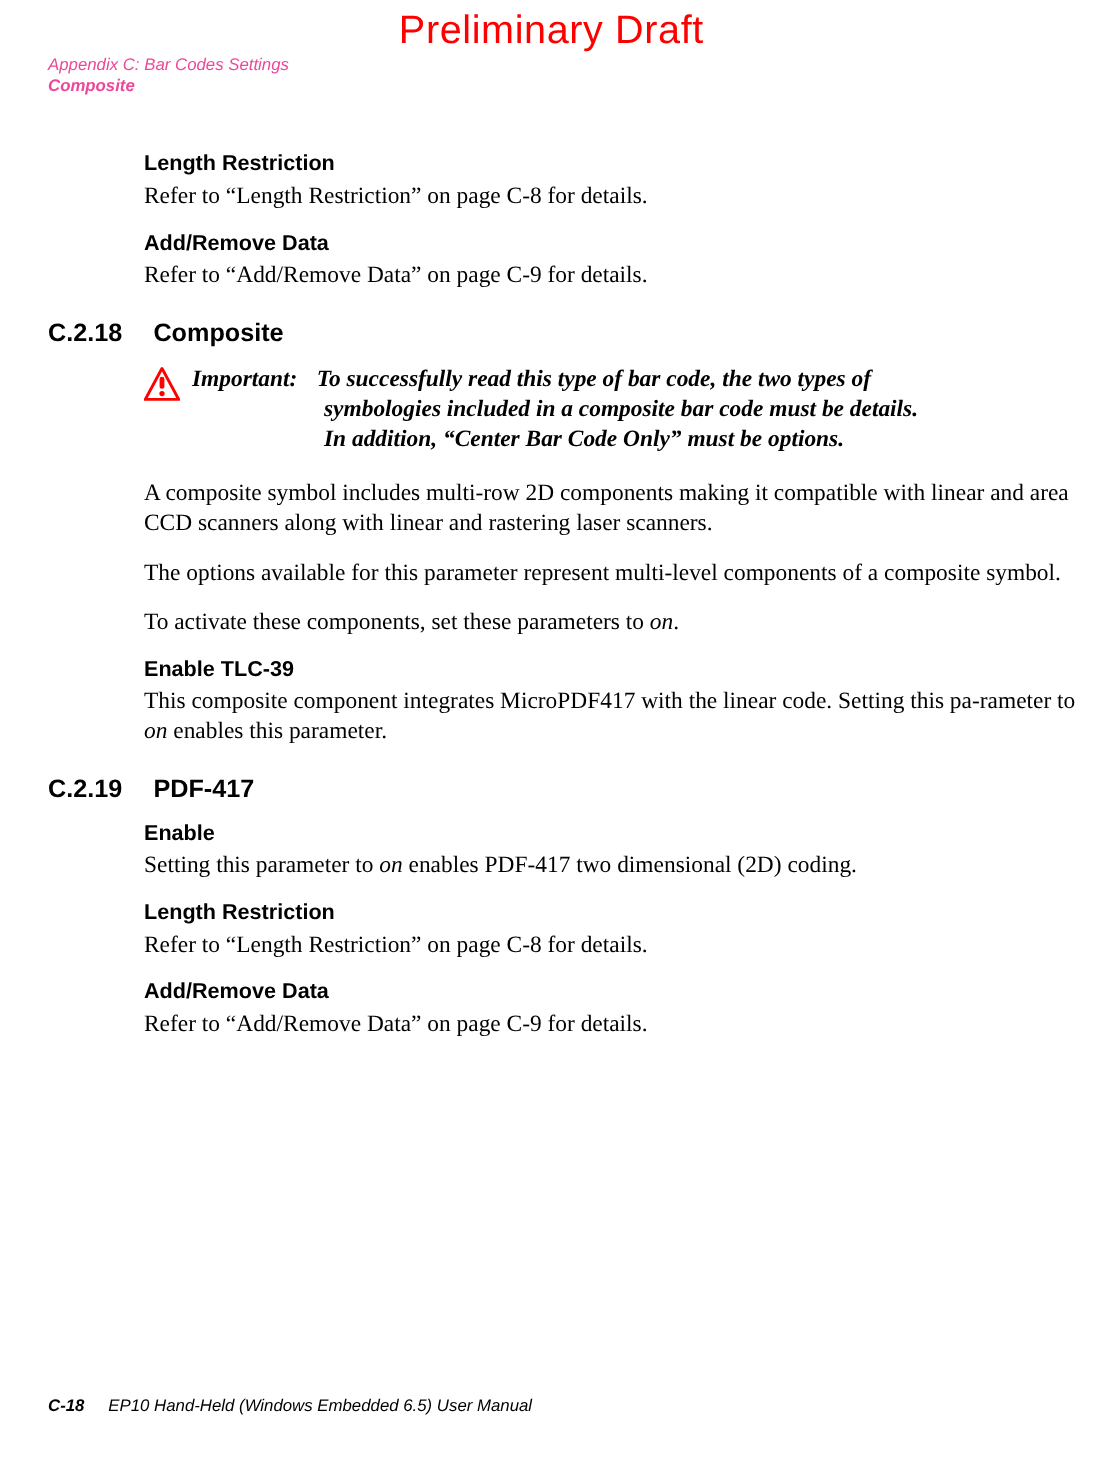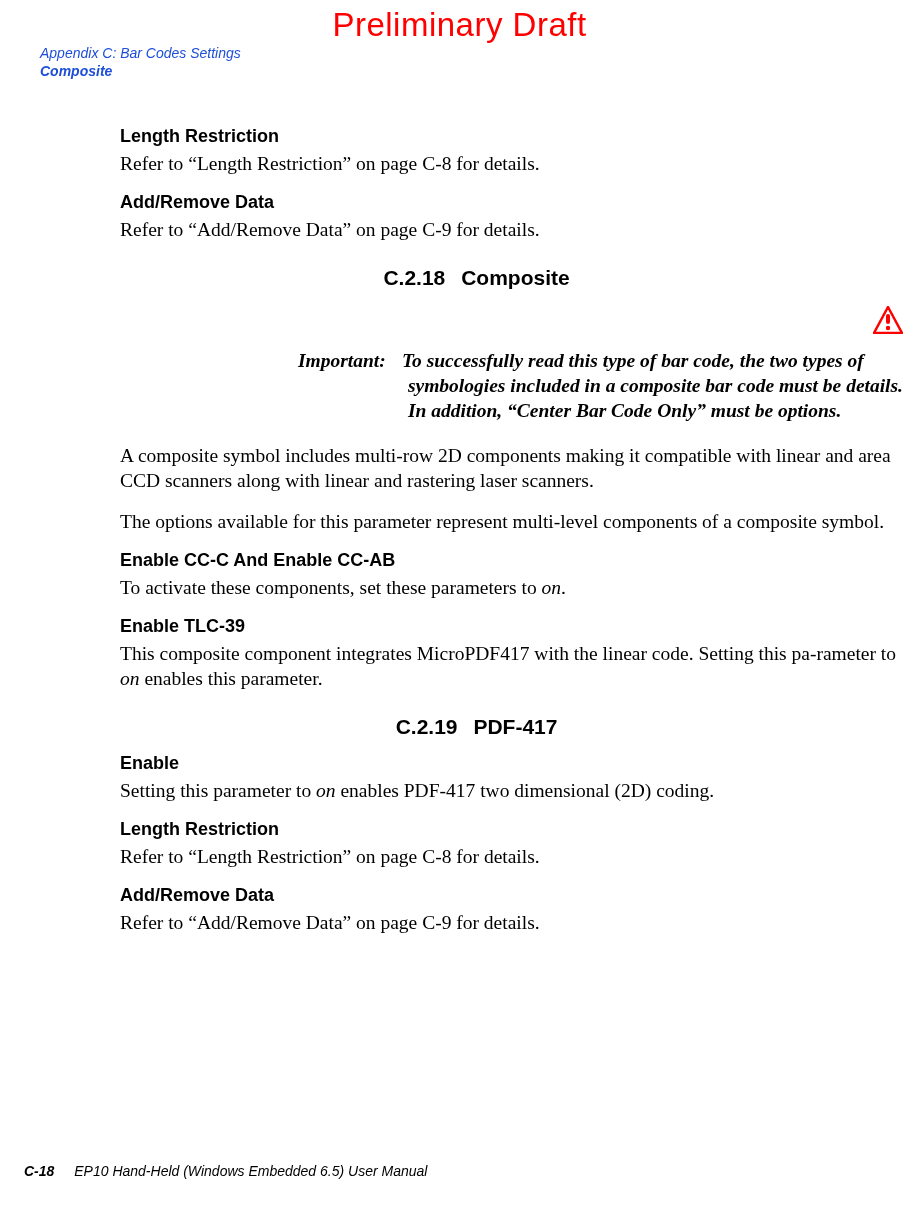--- a/index.html
+++ b/index.html
@@ -27,21 +27,21 @@
     letter-spacing: 0.5px;
   }
   .running-head {
     position: absolute;
     top: 44px;
     left: 40px;
     font-family: Verdana, Arial, sans-serif;
     font-style: italic;
     font-size: 14px;
     line-height: 18px;
-    color: #1d4ed8;
+    color: #ec4899;
   }
   .running-head .sub {
     font-weight: bold;
   }
   .content {
     position: absolute;
     top: 120px;
     left: 120px;
     right: 16px;
   }
@@ -55,32 +55,30 @@
     font-family: "Times New Roman", Times, serif;
     font-size: 19.5px;
     line-height: 25px;
     margin: 0 0 16px 0;
   }
   .h-sec {
     font-family: Verdana, Arial, sans-serif;
     font-weight: bold;
     font-size: 21px;
     margin: 24px 0 14px -80px;
-    text-align: center;
   }
   .h-sec .num {
     display: inline-block;
     min-width: 82px;
   }
   .important-block {
     display: flex;
-    align-items: flex-end;
+    align-items: flex-start;
     margin: 8px 0 20px 0;
     gap: 10px;
-    flex-direction: column;
   }
   .important-icon {
     flex: 0 0 auto;
     margin-top: 2px;
   }
   .important-text {
     font-family: "Times New Roman", Times, serif;
     font-style: italic;
     font-weight: bold;
     font-size: 19.5px;
@@ -94,21 +92,21 @@
     display: block;
     padding-left: 110px;
     text-indent: -0px;
   }
   .italic {
     font-style: italic;
     margin-top: 25px;
   }
   .footer {
     position: absolute;
-    left: 24px;
+    left: 40px;
     bottom: 36px;
     font-family: Verdana, Arial, sans-serif;
     font-style: italic;
     font-size: 14px;
   }
   .footer .pn {
     font-weight: bold;
     margin-right: 16px;
   }
 </style>
@@ -148,21 +146,20 @@
       <div class="important-text">
         <span class="label">Important:</span><span>To successfully read this type of bar code, the two types of</span>
         <span class="important-body-lines">symbologies included in a composite bar code must be details.</span>
         <span class="important-body-lines">In addition, “Center Bar Code Only” must be options.</span>
       </div>
     </div>
 
     <p class="body">A composite symbol includes multi-row 2D components making it compatible with linear and area CCD scanners along with linear and rastering laser scanners.</p>
     <p class="body">The options available for this parameter represent multi-level components of a composite symbol.</p>
 
-    <div class="h-sub">Enable CC-C And Enable CC-AB</div>
     <p class="body">
       <span>To activate these components, set these parameters to </span><span class="italic">on</span><span>.</span>
     </p>
 
     <div class="h-sub">Enable TLC-39</div>
     <p class="body">
       <span>This composite component integrates MicroPDF417 with the linear code. Setting this pa-rameter to </span><span class="italic">on</span><span> enables this parameter.</span>
     </p>
 
     <div class="h-sec">

